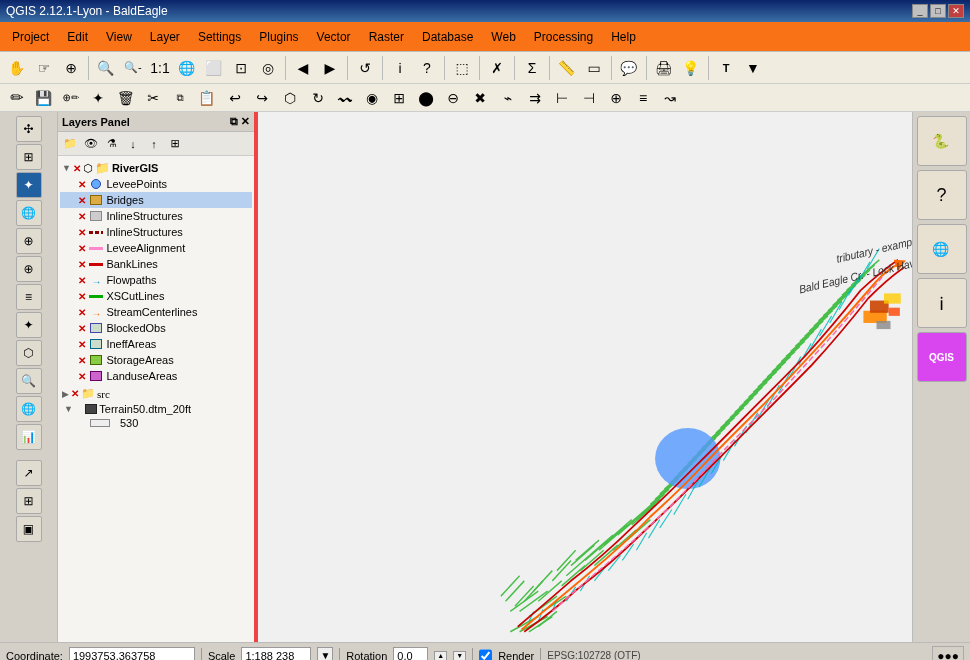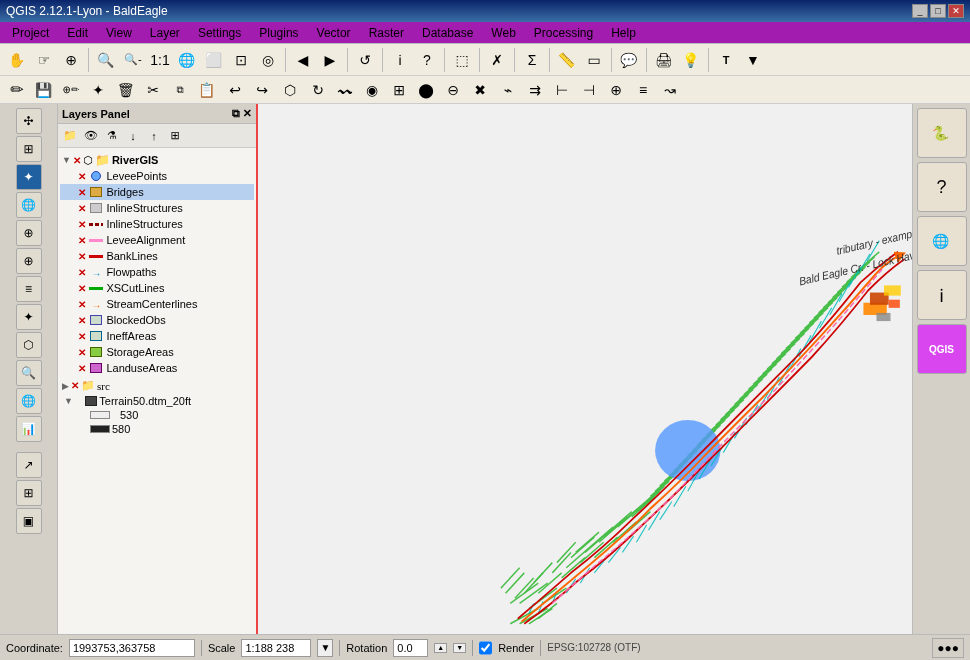--- a/index.html
+++ b/index.html
@@ -13,21 +13,21 @@
       padding: 0 6px; color: white; font-size: 12px;
     }
     #title-bar .win-buttons { display: flex; gap: 2px; }
     #title-bar .win-btn {
       width: 16px; height: 14px; background: #c0c0c0; border: 1px solid #888;
       display: flex; align-items: center; justify-content: center; font-size: 9px; cursor: pointer; color: #000;
     }
 
     
     #menu-bar {
-      height: 22px; background: #a21caf; border-bottom: 1px solid #bbb;
+      height: 30px; background: #f97316; border-bottom: 1px solid #bbb;
       display: flex; align-items: center; padding: 0 4px; gap: 2px;
     }
     #menu-bar .menu-item {
       padding: 2px 8px; font-size: 12px; cursor: pointer; border-radius: 2px;
     }
 
     
     .toolbar {
       height: 32px; background: #f0ece0; border-bottom: 1px solid #ccc;
       display: flex; align-items: center; padding: 1px 4px; gap: 1px;
@@ -55,21 +55,21 @@
       display: flex; flex-direction: column; align-items: center; padding: 4px 2px; gap: 2px;
     }
     .side-btn {
       width: 26px; height: 26px; background: #e0dcd0; border: 1px solid #aaa;
       border-radius: 2px; cursor: pointer; display: flex; align-items: center; justify-content: center;
       font-size: 12px;
     }
 
     
     #layers-panel {
-      width: 200px; background: #f5f4f0; border-right: 2px solid #ef4444;
+      width: 200px; background: #f5f4f0; border-right: 4px solid #ef4444;
       display: flex; flex-direction: column;
     }
     #layers-header {
       height: 20px; background: #d4d0c8; display: flex; align-items: center;
       padding: 0 4px; font-size: 11px; font-weight: bold; border-bottom: 1px solid #bbb;
       justify-content: space-between;
     }
     #layers-toolbar {
       height: 24px; background: #e8e6e0; display: flex; align-items: center; padding: 0 2px; gap: 1px;
       border-bottom: 1px solid #ccc;
@@ -406,24 +406,20 @@
       <div style="padding:1px 2px;">
         <div style="display:flex;align-items:center;gap:2px;padding:1px 2px;">
           <span class="expand-arrow">▼</span>
           <span class="x-mark" style="visibility:hidden;">✕</span>
           <div class="icon-raster"></div>
           <span style="font-size:11px;">Terrain50.dtm_20ft</span>
         </div>
         <div style="display:flex;align-items:center;gap:10px;padding:1px 4px 1px 28px;">
           <div style="width:20px;height:8px;background:#eee;border:1px solid #888;"></div>
           <span style="font-size:11px;">530</span>
-        </div>
-        <div style="display:flex;align-items:center;gap:2px;padding:1px 4px 1px 28px;">
-          <div style="width:20px;height:8px;background:#222;border:1px solid #888;"></div>
-          <span style="font-size:11px;">580</span>
         </div>
       </div>
     </div>
   </div>
 
   <div id="map-canvas">
     <svg id="map-svg" viewBox="0 0 700 520" preserveAspectRatio="none">
 
       <rect width="700" height="520" fill="#f0f0f0"></rect>
 

